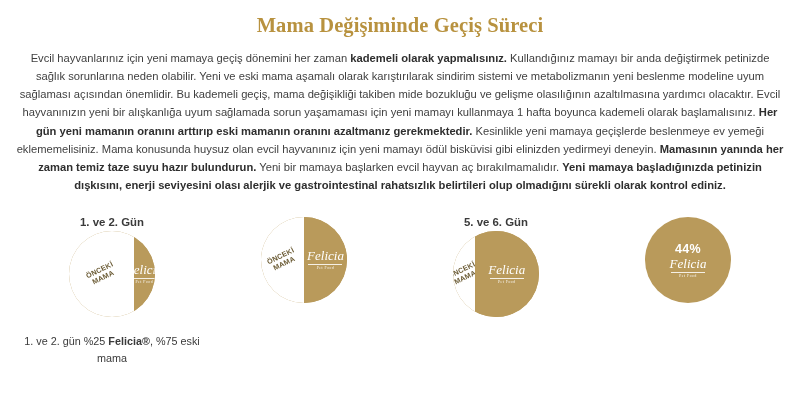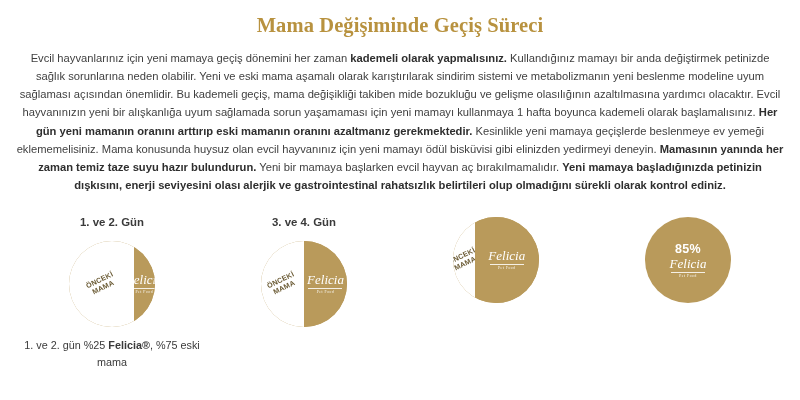--- a/index.html
+++ b/index.html
@@ -49,21 +49,21 @@
     padding: 0 6px;
   }
   .card {
     width: 184px;
     text-align: center;
   }
   .card-title {
     font-size: 11.4px;
     font-weight: bold;
     color: #3a3a3a;
-    margin-bottom: 12px;
+    margin-bottom: 2px;
   }
   .disc-wrap {
     height: 88px;
     display: flex;
     align-items: center;
     justify-content: center;
   }
   .disc {
     width: 86px;
     height: 86px;
@@ -136,21 +136,21 @@
     font-size: 12.5px;
     font-weight: bold;
     color: #ffffff;
     letter-spacing: 0.3px;
     margin-bottom: 1px;
   }
   .caption {
     font-size: 10.8px;
     line-height: 1.55;
     color: #3a3a3a;
-    margin-top: 9px;
+    margin-top: 15px;
   }
   .caption b {
     font-weight: bold;
   }
 </style>
 </head>
 <body>
 
 <div class="page">
 
@@ -170,53 +170,53 @@
               </div>
             </div>
             <div class="right-half" style="width: 25%;">
               <div class="felicia-mark"><span>Felicia</span><span class="rule"></span><span class="sub">Pet Food</span></div>
             </div>
           </div>
         </div>
         <div class="caption"><span>1. ve 2. gün %25 </span><b>Felicia®</b><span>, %75 eski mama</span></div>
       </div>
       <div class="card">
-        <div class="card-title">3. ve 4. Gün</div>
         <div class="disc-wrap">
           <div class="disc">
             <div class="left-half" style="width: 50%;">
               <div class="old-label">
                 <div>ÖNCEKİ</div>
                 <div>MAMA</div>
               </div>
             </div>
             <div class="right-half" style="width: 50%;">
               <div class="felicia-mark"><span>Felicia</span><span class="rule"></span><span class="sub">Pet Food</span></div>
             </div>
           </div>
         </div>
       </div>
       <div class="card">
+        <div class="card-title">5. ve 6. Gün</div>
         <div class="disc-wrap">
           <div class="disc">
             <div class="left-half" style="width: 25%;">
               <div class="old-label">
                 <div>ÖNCEKİ</div>
                 <div>MAMA</div>
               </div>
             </div>
             <div class="right-half" style="width: 75%;">
               <div class="felicia-mark"><span>Felicia</span><span class="rule"></span><span class="sub">Pet Food</span></div>
             </div>
           </div>
         </div>
       </div>
       <div class="card">
         <div class="disc-wrap">
           <div class="disc-full">
-            <div class="pct">85%</div>
+            <div class="pct">44%</div>
             <div class="felicia-mark"><span>Felicia</span><span class="rule"></span><span class="sub">Pet Food</span></div>
           </div>
         </div>
       </div>
     </div>
 
 </div>
 
 </body></html>

